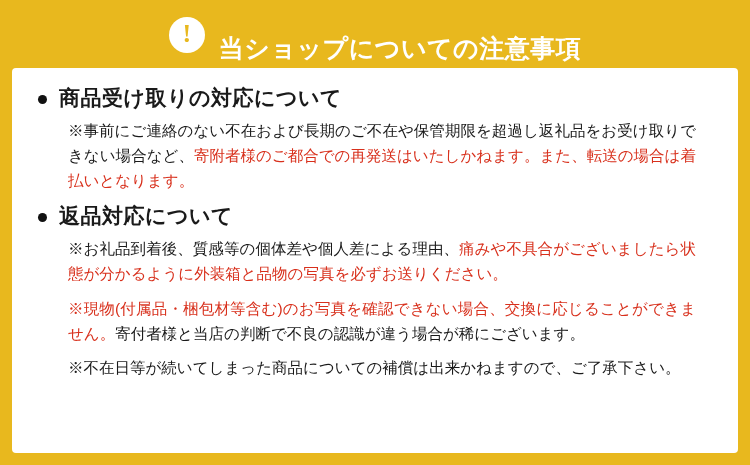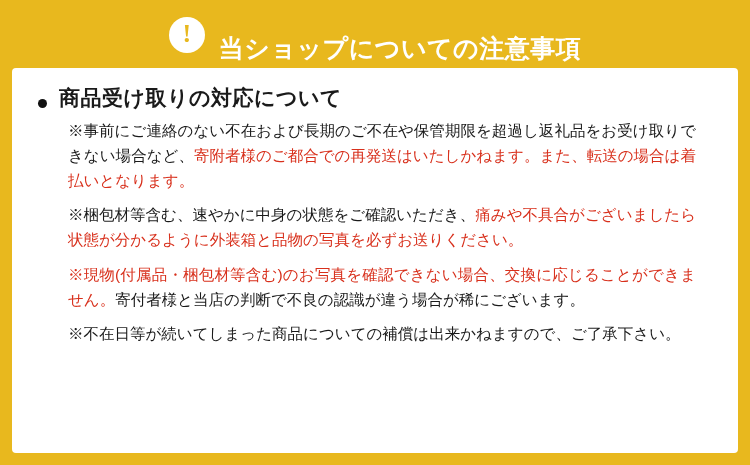--- a/index.html
+++ b/index.html
@@ -66,21 +66,21 @@
     border-radius: 4px;
     box-sizing: border-box;
     padding: 16px 26px 10px 26px;
     overflow: hidden;
   }
   .section {
     margin-bottom: 4px;
   }
   .sec-head {
     display: flex;
-    align-items: center;
+    align-items: flex-start;
     gap: 12px;
     margin-bottom: 6px;
   }
   .bullet {
     width: 9px;
     height: 9px;
     border-radius: 50%;
     background: #111111;
     margin-top: 11px;
     flex: 0 0 auto;
@@ -123,23 +123,27 @@
       <div class="sec-head">
         <div class="bullet"></div>
         <div class="sec-title">商品受け取りの対応について</div>
       </div>
       <p class="para">
         <span class="nored">※事前にご連絡のない不在および長期のご不在や保管期限を超過し返礼品をお受け取りできない場合など、</span><span class="red">寄附者様のご都合での再発送はいたしかねます。また、転送の場合は着払いとなります。</span>
       </p>
     </div>
 
     <div class="section">
+      <div class="sec-head">
+        <div class="bullet"></div>
+        <div class="sec-title">返品対応について</div>
+      </div>
 
       <p class="para">
-        <span class="nored">※梱包材等含む、速やかに中身の状態をご確認いただき、</span><span class="red">痛みや不具合がございましたら状態が分かるように外装箱と品物の写真を必ずお送りください。</span>
+        <span class="nored">※お礼品到着後、質感等の個体差や個人差による理由、</span><span class="red">痛みや不具合がございましたら状態が分かるように外装箱と品物の写真を必ずお送りください。</span>
       </p>
 
       <p class="para">
         <span class="red">※現物(付属品・梱包材等含む)のお写真を確認できない場合、交換に応じることができません。</span><span class="nored">寄付者様と当店の判断で不良の認識が違う場合が稀にございます。</span>
       </p>
 
       <p class="para">
         <span class="nored">※不在日等が続いてしまった商品についての補償は出来かねますので、ご了承下さい。</span>
       </p>
 

